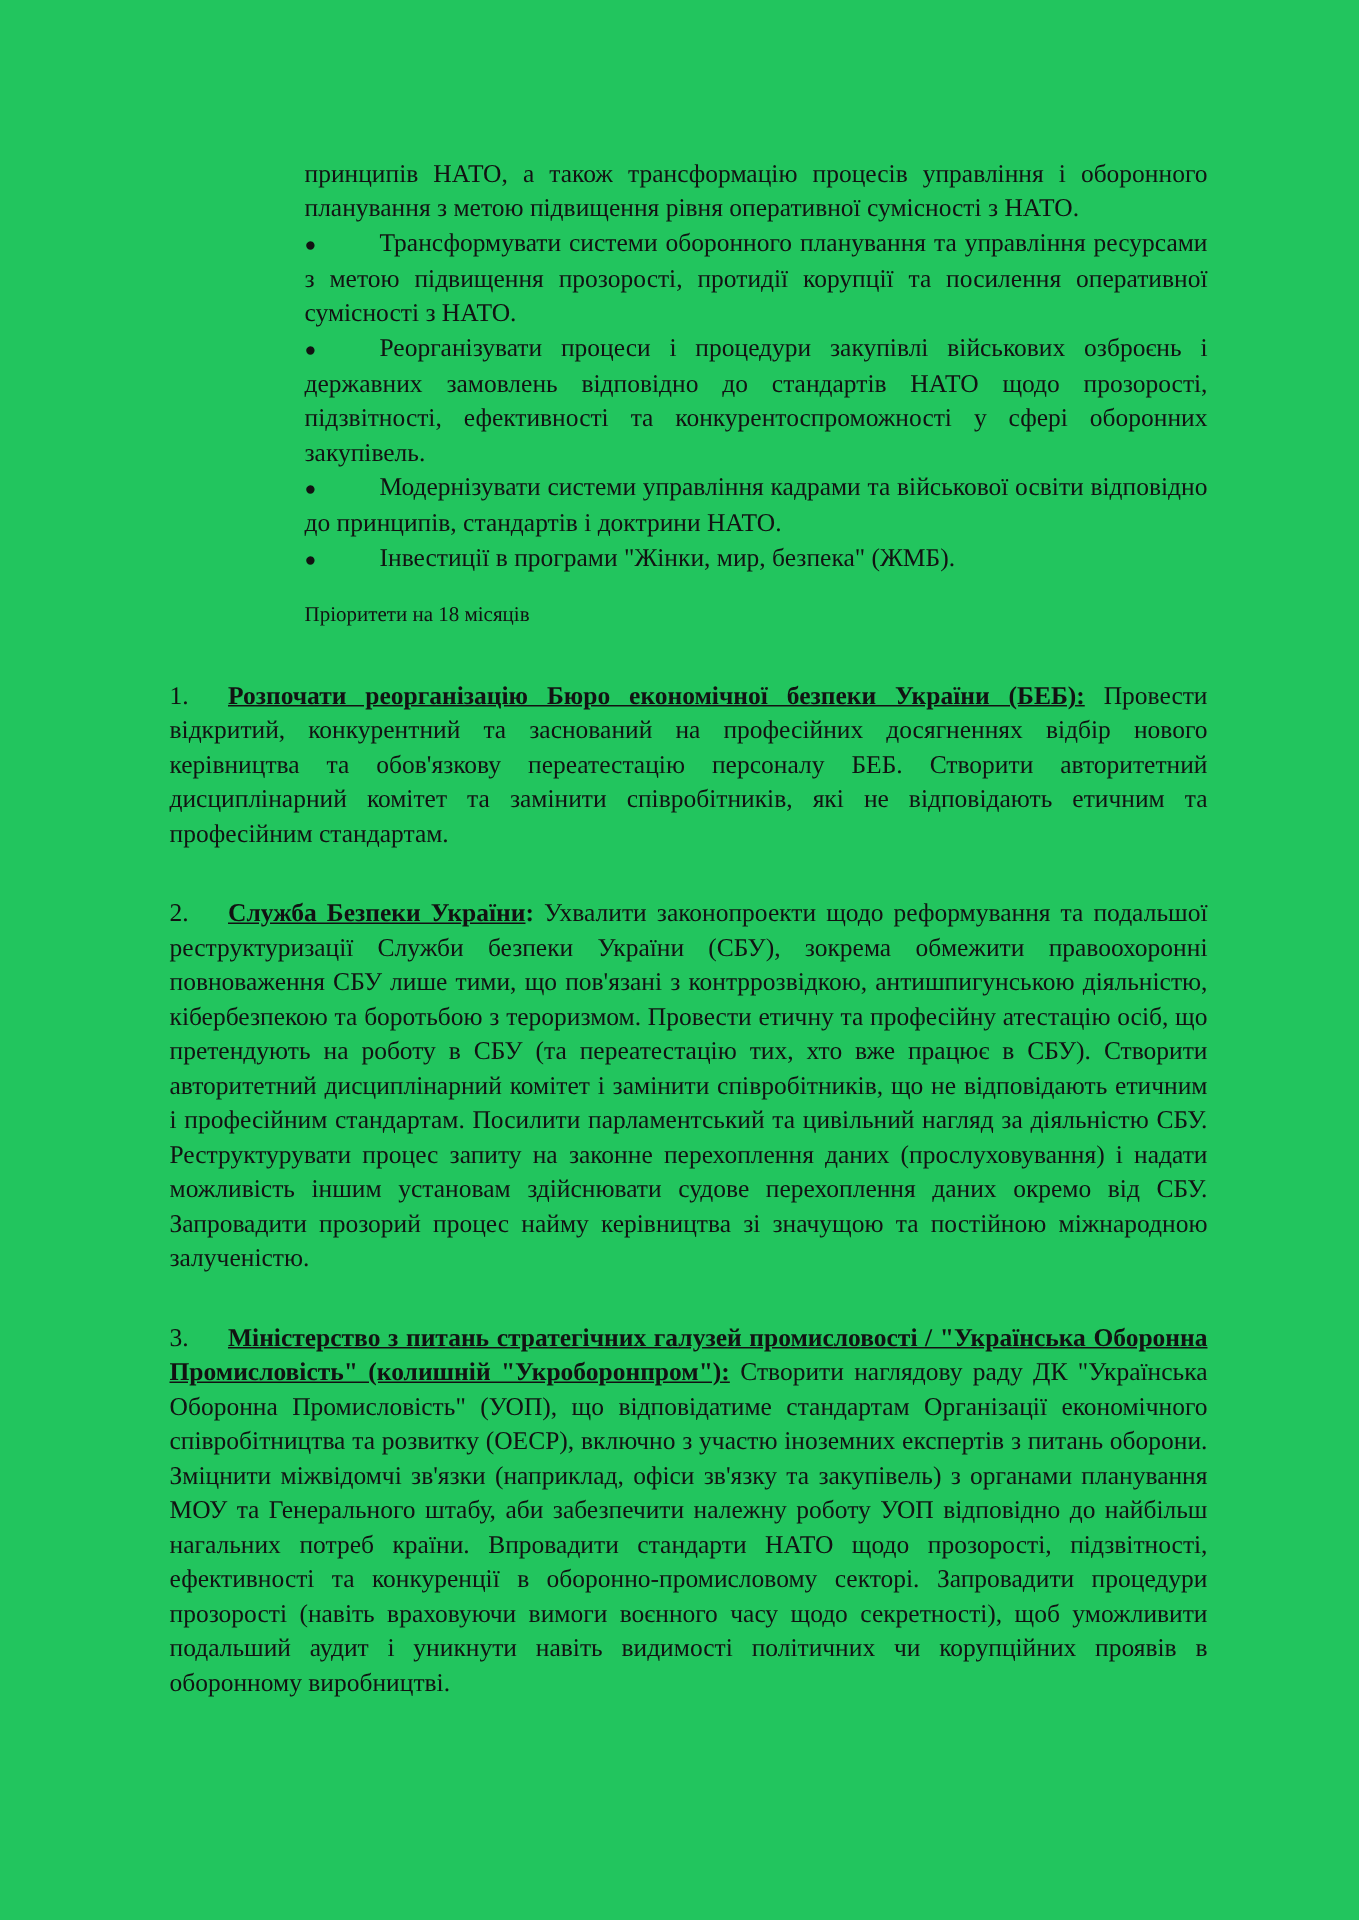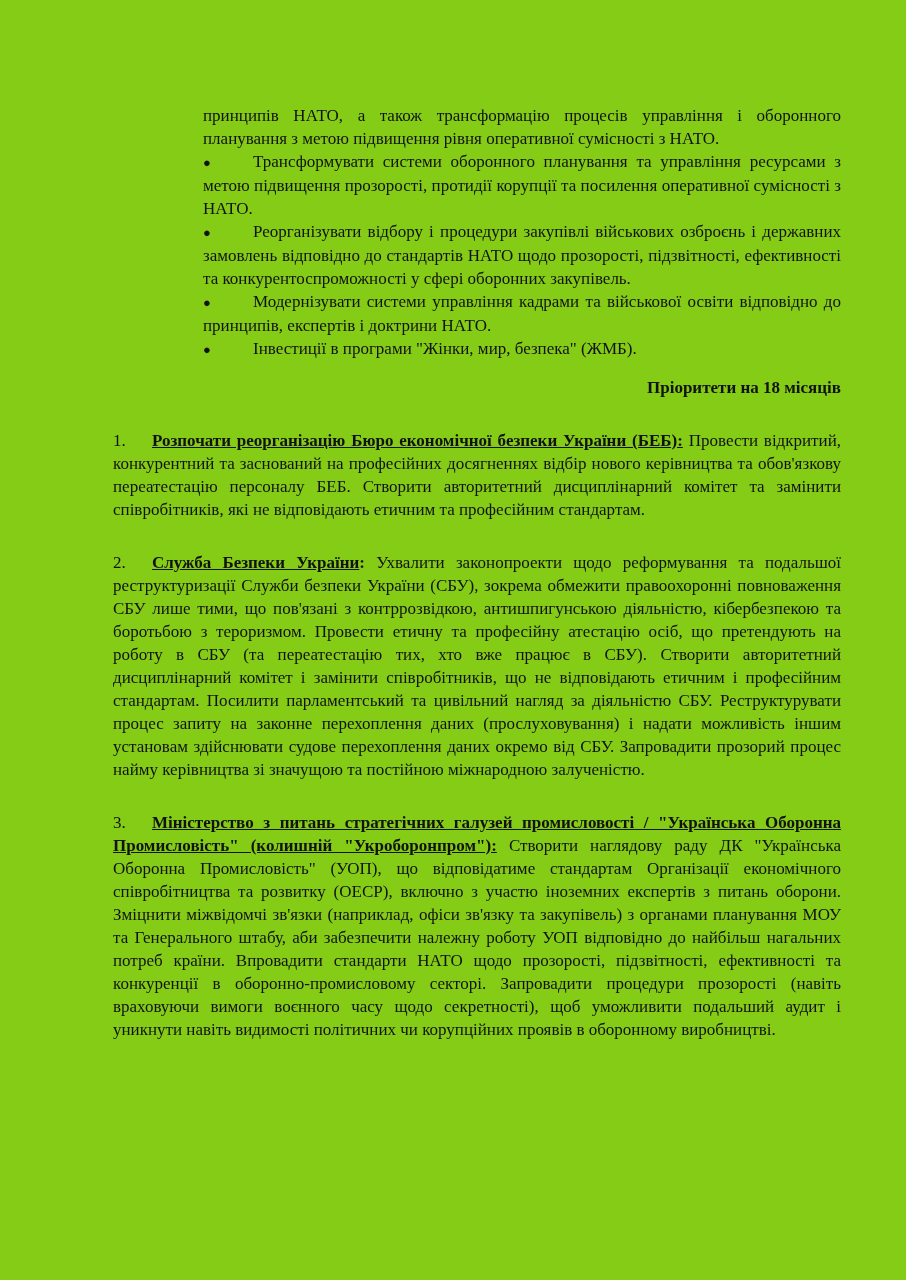--- a/index.html
+++ b/index.html
@@ -11,43 +11,43 @@
     width: 906px;
     height: 1280px;
     overflow: hidden;
     font-family: "Liberation Serif", "DejaVu Serif", serif;
     color: #121212;
   }
   .page {
     box-sizing: border-box;
     width: 906px;
     height: 1280px;
-    padding: 104px 65px 0 113px;
-    background: #84cc16;
+    padding: 104px 101px 0 113px;
+    background: #22c55e;
   }
   p {
     margin: 0;
     font-size: 17px;
     line-height: 23px;
     text-align: justify;
   }
   .indented {
     margin-left: 90px;
   }
   .bullet-marker {
     display: inline-block;
     width: 50px;
     font-size: 13px;
   }
   .heading {
     margin: 15px 0 15px 90px;
-    font-size: 17px;
+    font-size: 14px;
     line-height: 23px;
-    font-weight: bold;
-    text-align: right;
+    font-weight: normal;
+    text-align: left;
   }
   .numbered {
     margin-top: 30px;
   }
   .num {
     display: inline-block;
     width: 39px;
   }
   .ptitle {
     font-weight: bold;
@@ -62,23 +62,23 @@
 </style>
 </head>
 <body>
 
 <div class="page">
 
   <p class="indented">принципів НАТО, а також трансформацію процесів управління і оборонного планування з метою підвищення рівня оперативної сумісності з НАТО.</p>
 
   <p class="indented"><span class="bullet-marker">●</span><span>Трансформувати системи оборонного планування та управління ресурсами з метою підвищення прозорості, протидії корупції та посилення оперативної сумісності з НАТО.</span></p>
 
-  <p class="indented"><span class="bullet-marker">●</span><span>Реорганізувати відбору і процедури закупівлі військових озброєнь і державних замовлень відповідно до стандартів НАТО щодо прозорості, підзвітності, ефективності та конкурентоспроможності у сфері оборонних закупівель.</span></p>
+  <p class="indented"><span class="bullet-marker">●</span><span>Реорганізувати процеси і процедури закупівлі військових озброєнь і державних замовлень відповідно до стандартів НАТО щодо прозорості, підзвітності, ефективності та конкурентоспроможності у сфері оборонних закупівель.</span></p>
 
-  <p class="indented"><span class="bullet-marker">●</span><span>Модернізувати системи управління кадрами та військової освіти відповідно до принципів, експертів і доктрини НАТО.</span></p>
+  <p class="indented"><span class="bullet-marker">●</span><span>Модернізувати системи управління кадрами та військової освіти відповідно до принципів, стандартів і доктрини НАТО.</span></p>
 
   <p class="indented"><span class="bullet-marker">●</span><span>Інвестиції в програми "Жінки, мир, безпека" (ЖМБ).</span></p>
 
   <p class="heading">Пріоритети на 18 місяців</p>
 
   <p class="numbered"><span class="num">1.</span><span class="ptitle">Розпочати реорганізацію Бюро економічної безпеки України (БЕБ):</span><span class="sep"></span><span> Провести відкритий, конкурентний та заснований на професійних досягненнях відбір нового керівництва та обов'язкову переатестацію персоналу БЕБ.  Створити авторитетний дисциплінарний комітет та замінити співробітників, які не відповідають етичним та професійним стандартам.</span></p>
 
   <p class="numbered"><span class="num">2.</span><span class="ptitle">Служба Безпеки України</span><span class="sep">:</span><span> Ухвалити законопроекти щодо реформування та подальшої реструктуризації Служби безпеки України (СБУ), зокрема обмежити правоохоронні повноваження СБУ лише тими, що пов'язані з контррозвідкою, антишпигунською діяльністю, кібербезпекою та боротьбою з тероризмом.  Провести етичну та професійну атестацію осіб, що претендують на роботу в СБУ (та переатестацію тих, хто вже працює в СБУ).  Створити авторитетний дисциплінарний комітет і замінити співробітників, що не відповідають етичним і професійним стандартам.  Посилити парламентський та цивільний нагляд за діяльністю СБУ.  Реструктурувати процес запиту на законне перехоплення даних (прослуховування) і надати можливість іншим установам здійснювати судове перехоплення даних окремо від СБУ.  Запровадити прозорий процес найму керівництва зі значущою та постійною міжнародною залученістю.</span></p>
 
   <p class="numbered"><span class="num">3.</span><span class="ptitle">Міністерство з питань стратегічних галузей промисловості / "Українська Оборонна Промисловість" (колишній "Укроборонпром"):</span><span class="sep"></span><span>  Створити наглядову раду ДК "Українська Оборонна Промисловість" (УОП), що відповідатиме стандартам Організації економічного співробітництва та розвитку (ОЕСР), включно з участю іноземних експертів з питань оборони.  Зміцнити міжвідомчі зв'язки (наприклад, офіси зв'язку та закупівель) з органами планування МОУ та Генерального штабу, аби забезпечити належну роботу УОП відповідно до найбільш нагальних потреб країни.  Впровадити стандарти НАТО щодо прозорості, підзвітності, ефективності та конкуренції в оборонно-промисловому секторі.  Запровадити процедури прозорості (навіть враховуючи вимоги воєнного часу щодо секретності), щоб уможливити подальший аудит і уникнути навіть видимості політичних чи корупційних проявів в оборонному виробництві.</span></p>

